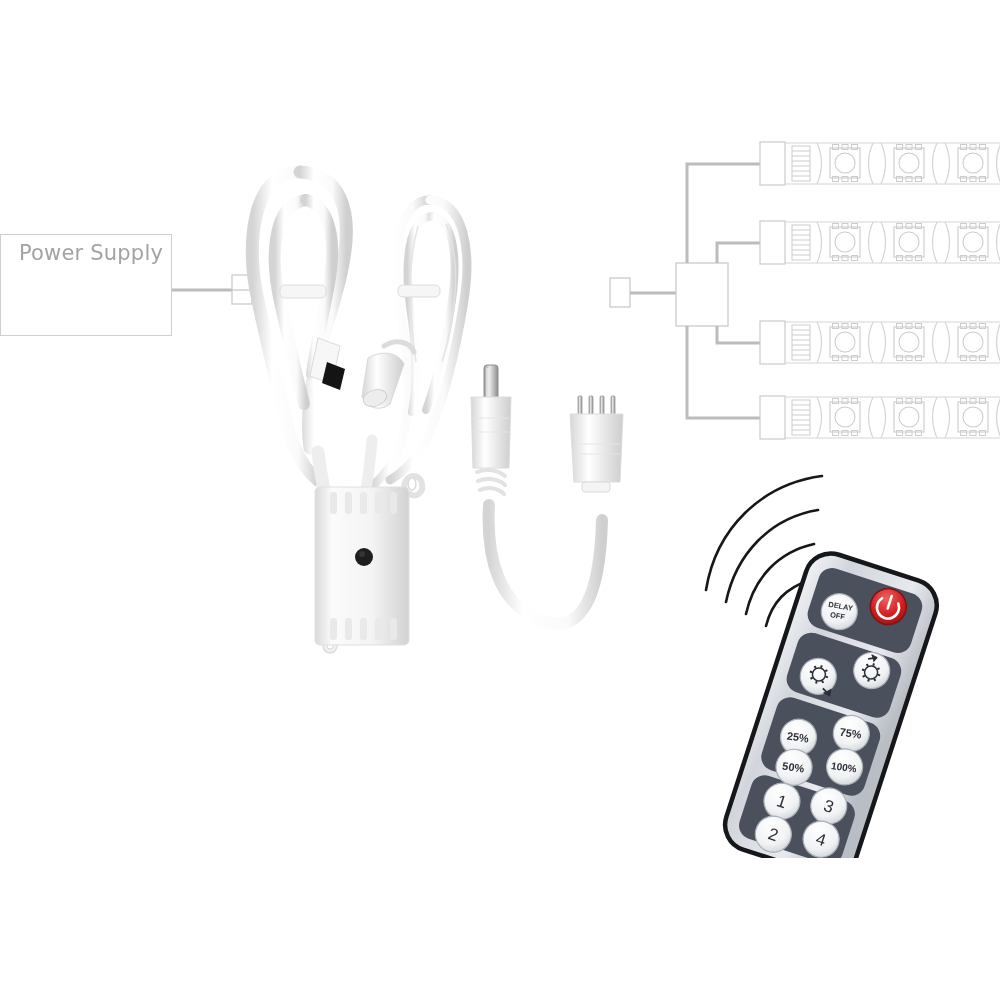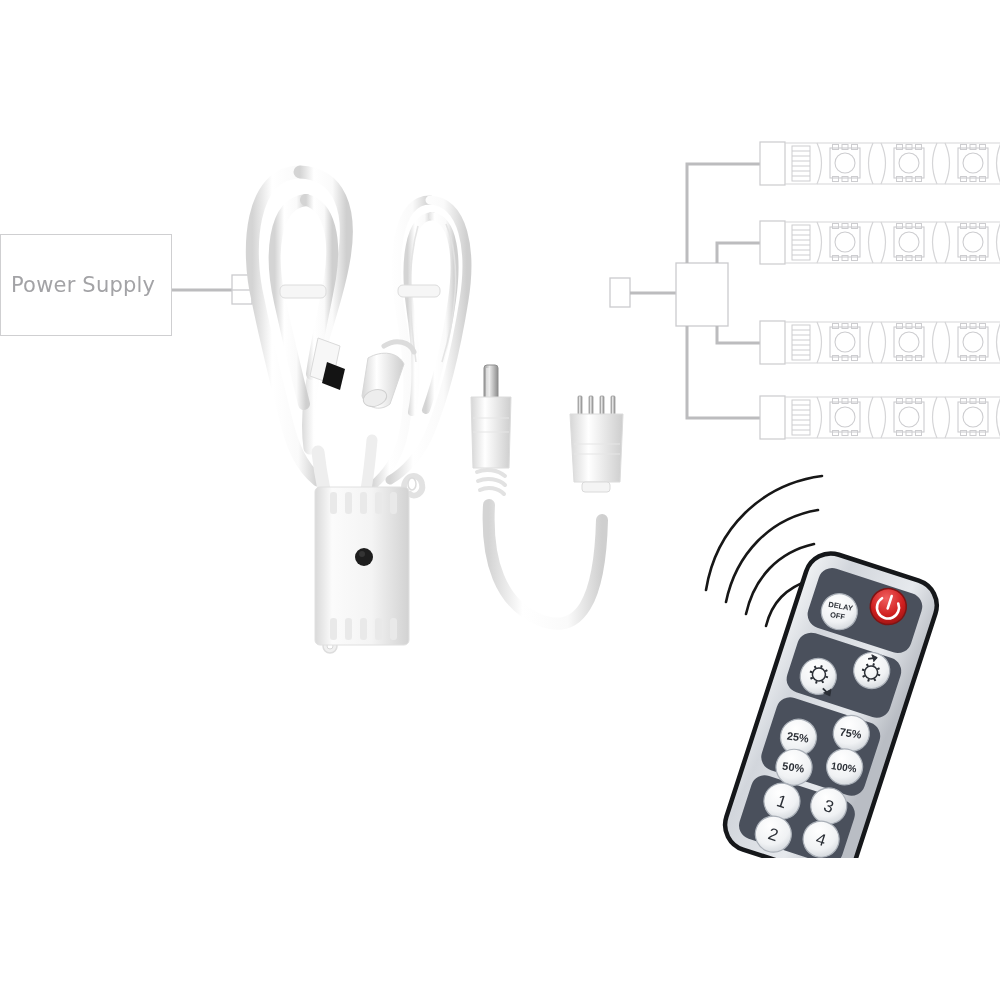--- a/index.html
+++ b/index.html
@@ -29,21 +29,21 @@
   #power-supply-box {
     position: absolute;
     left: 0px;
     top: 234px;
     width: 172px;
     height: 102px;
     border: 1px solid #cfcfd1;
     background: #ffffff;
     box-sizing: border-box;
     display: flex;
-    flex-direction: column;
+    flex-direction: row;
     justify-content: center;
     padding-left: 10px;
     gap: 6px;
   }
   #power-supply-box .ps-line {
     font-family: "DejaVu Sans", "Liberation Sans", sans-serif;
     font-size: 21px;
     line-height: 36px;
     color: #a3a3a6;
     letter-spacing: 0.2px;

